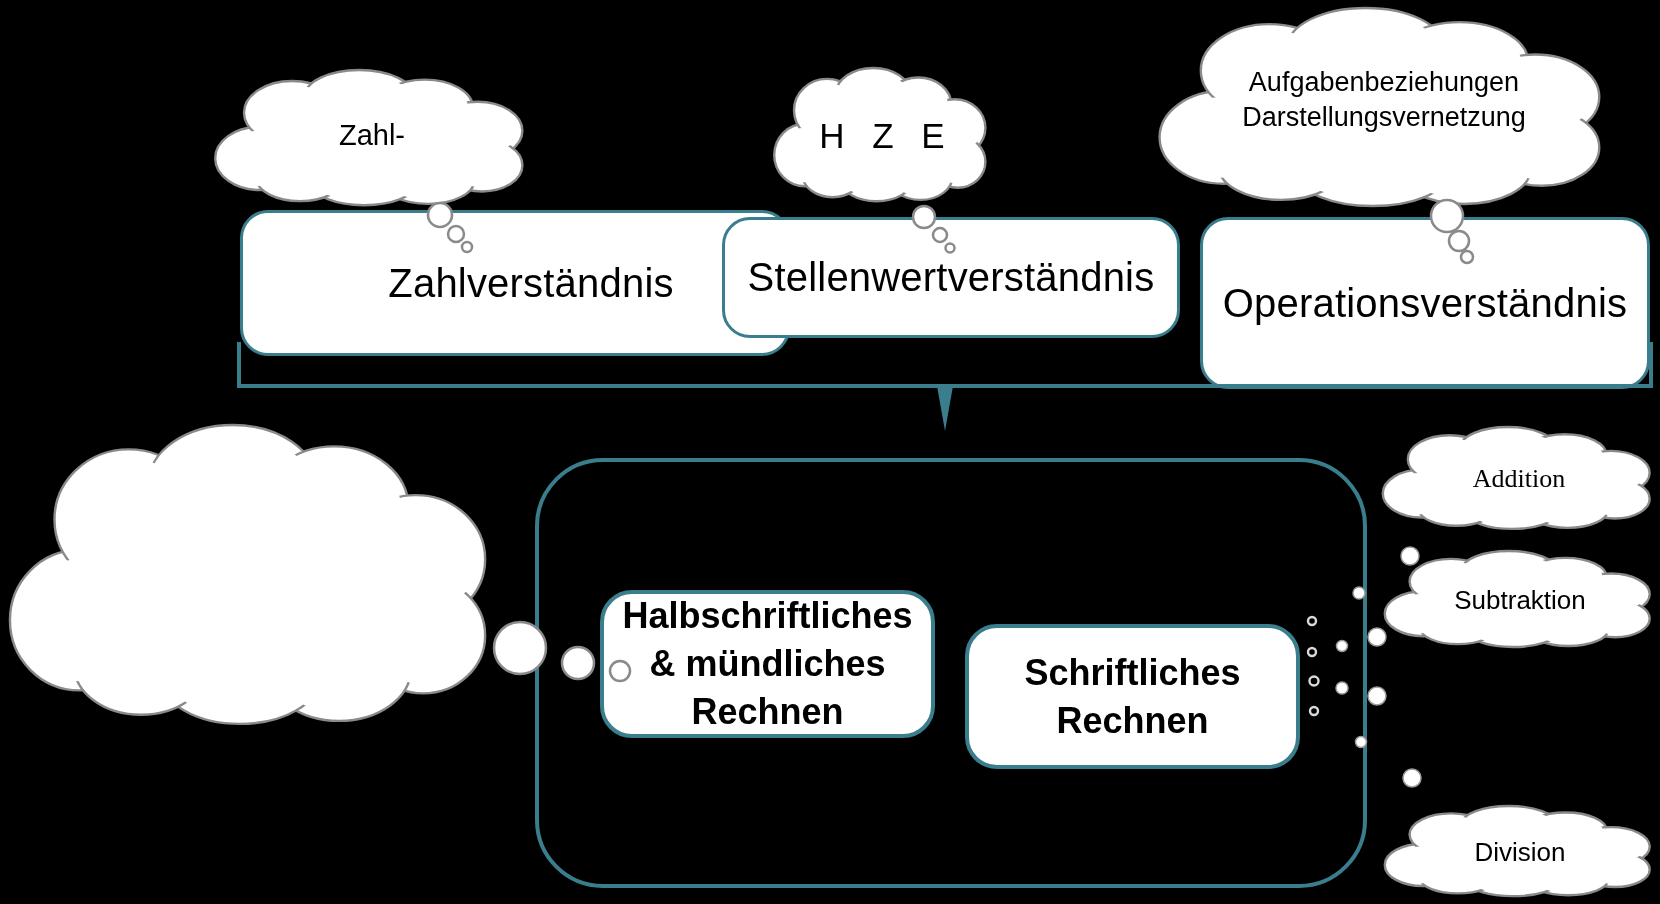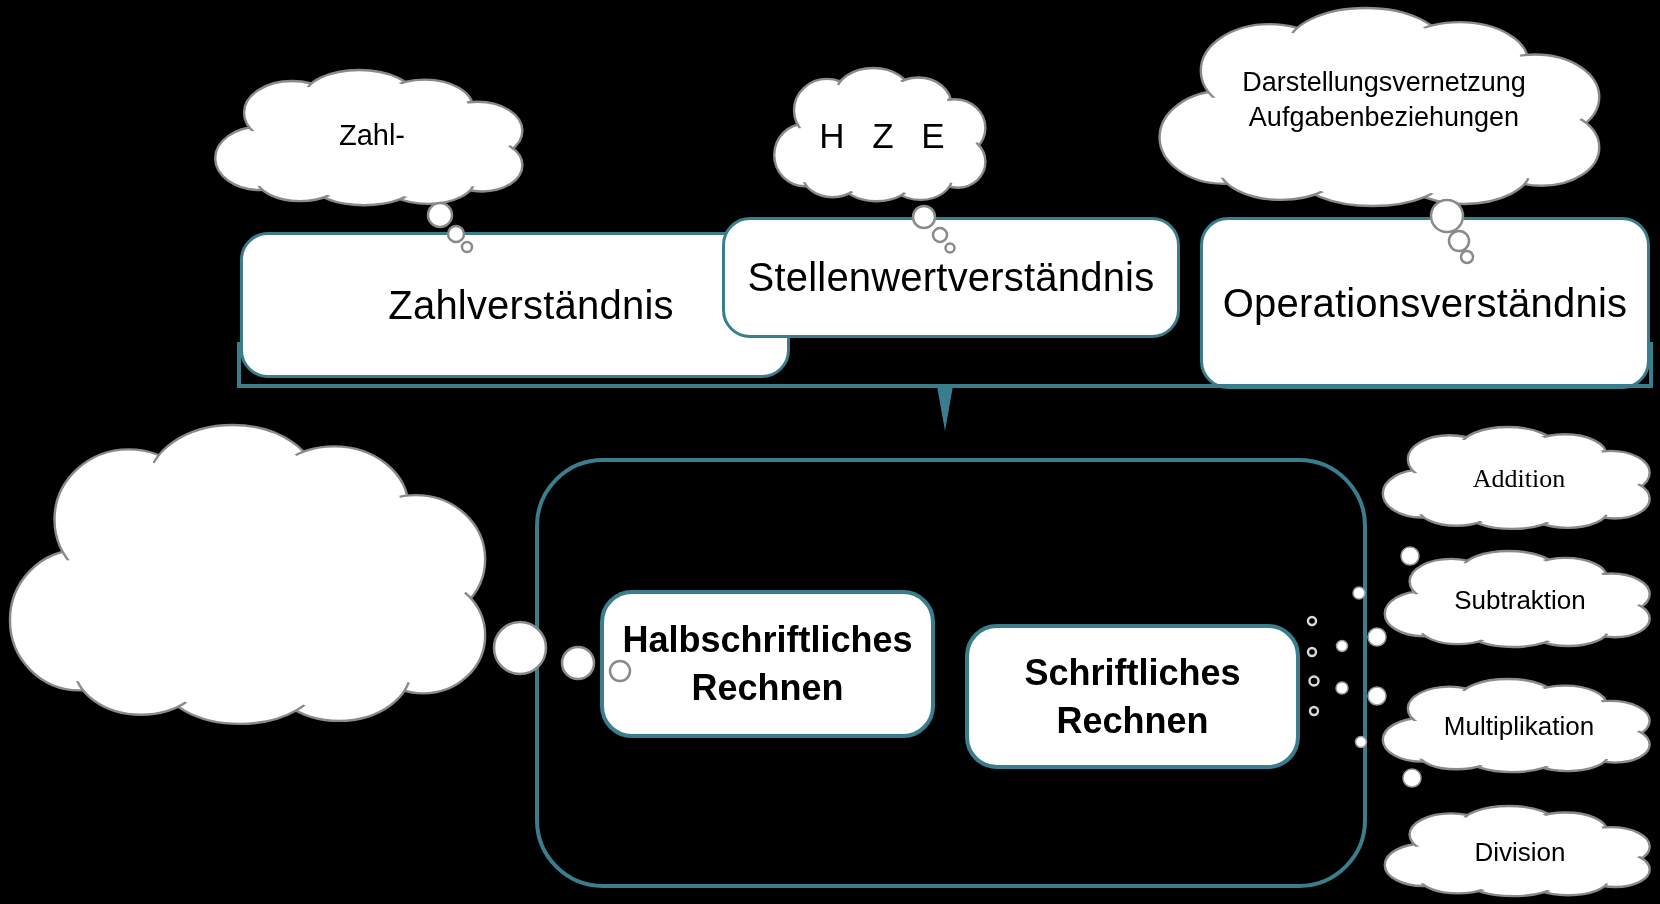--- a/index.html
+++ b/index.html
@@ -89,34 +89,35 @@
           <ellipse cx="169" cy="69" rx="22" ry="16"></ellipse>
           <ellipse cx="135" cy="80" rx="26" ry="14"></ellipse>
           <ellipse cx="95" cy="83" rx="29" ry="12"></ellipse>
           <ellipse cx="55" cy="79" rx="24" ry="13"></ellipse>
           <ellipse cx="100" cy="54" rx="70" ry="30"></ellipse>
         </g>
       </symbol>
     </defs>
   </svg>
 
-  <div class="tbox" style="left:240px;top:232px;width:550px;height:146px;padding-left:32px;">
+  <div class="tbox" style="left:240px;top:210px;width:550px;height:146px;padding-left:32px;">
     <span>Zahlverständnis</span>
   </div>
   <div class="tbox" style="left:722px;top:217px;width:458px;height:121px;">
     <span>Stellenwertverständnis</span>
   </div>
   <div class="tbox" style="left:1200px;top:217px;width:450px;height:172px;justify-content:center;">
     <span>Operationsverständnis</span>
   </div>
 
   <div class="container-box"></div>
 
   <div class="ibox" style="left:600px;top:590px;width:335px;height:148px;">
     <span class="cloud-line">Halbschriftliches</span>
+    <span class="cloud-line">&amp; mündliches</span>
     <span class="cloud-line">Rechnen</span>
   </div>
   <div class="ibox" style="left:965px;top:592px;width:335px;height:145px;margin-top:32px;">
     <span class="cloud-line">Schriftliches</span>
     <span class="cloud-line">Rechnen</span>
   </div>
 
   <div class="cloud" id="cloud-zahlbeziehungen" style="left:212px;top:70px;width:320px;height:138px;">
     <svg class="shape">
         <use href="#cloudshape"></use>
@@ -133,22 +134,22 @@
     <div class="txt">
       <span class="cloud-line">H Z E</span>
     </div>
   </div>
 
   <div class="cloud" id="cloud-operationsdetails" style="left:1155px;top:8px;width:458px;height:202px;">
     <svg class="shape">
         <use href="#cloudshape"></use>
       </svg>
     <div class="txt">
+      <span class="cloud-line">Aufgabenbeziehungen</span>
       <span class="cloud-line">Darstellungsvernetzung</span>
-      <span class="cloud-line">Aufgabenbeziehungen</span>
     </div>
   </div>
 
   <div class="cloud" id="cloud-strategien" style="left:5px;top:425px;width:495px;height:305px;">
     <svg class="shape">
         <use href="#cloudshape"></use>
       </svg>
 
   </div>
 
@@ -159,28 +160,20 @@
     <div class="txt">
         <span>Addition</span>
       </div>
   </div>
   <div class="cloud opcloud" style="left:1382px;top:551px;width:276px;height:98px;">
     <svg class="shape">
         <use href="#cloudshape"></use>
       </svg>
     <div class="txt">
         <span>Subtraktion</span>
-      </div>
-  </div>
-  <div class="cloud opcloud" style="left:1380px;top:679px;width:278px;height:95px;">
-    <svg class="shape">
-        <use href="#cloudshape"></use>
-      </svg>
-    <div class="txt">
-        <span>Multiplikation</span>
       </div>
   </div>
   <div class="cloud opcloud" style="left:1382px;top:806px;width:276px;height:92px;">
     <svg class="shape">
         <use href="#cloudshape"></use>
       </svg>
     <div class="txt">
         <span>Division</span>
       </div>
   </div>

